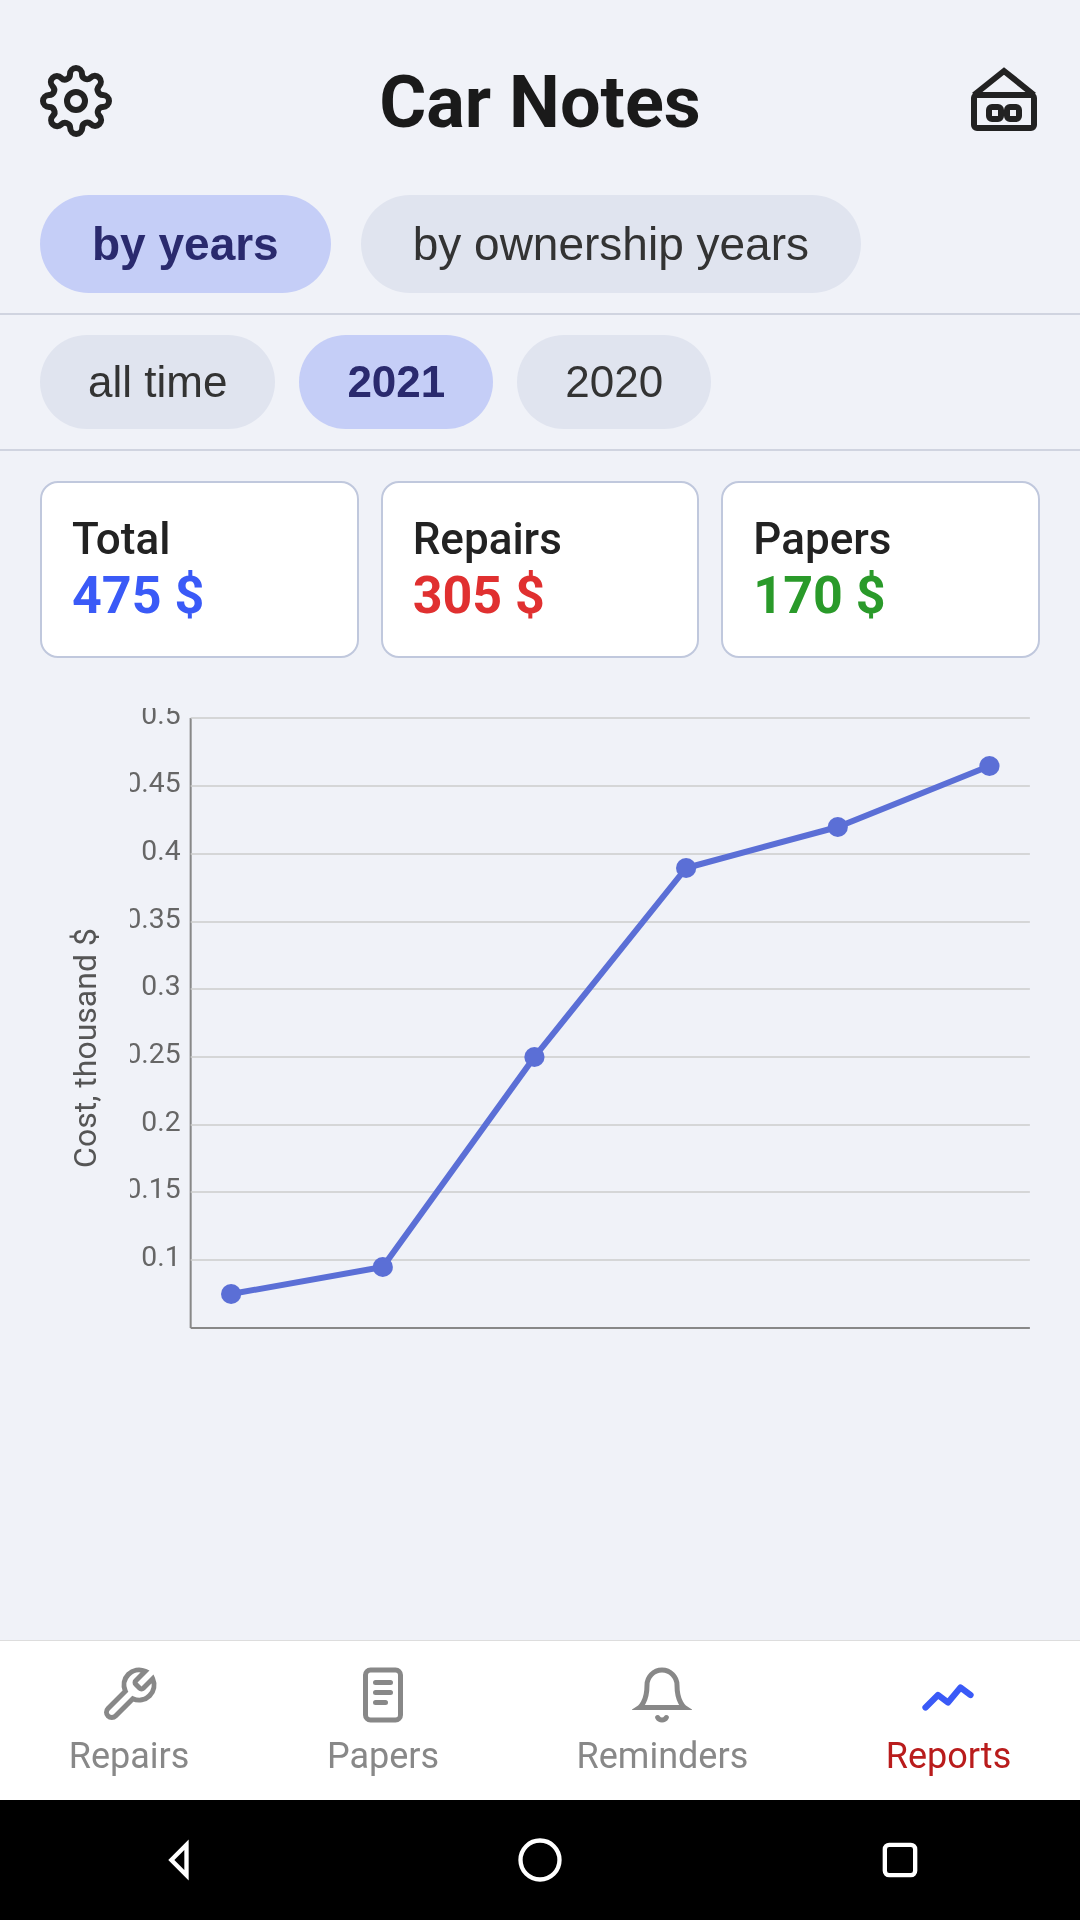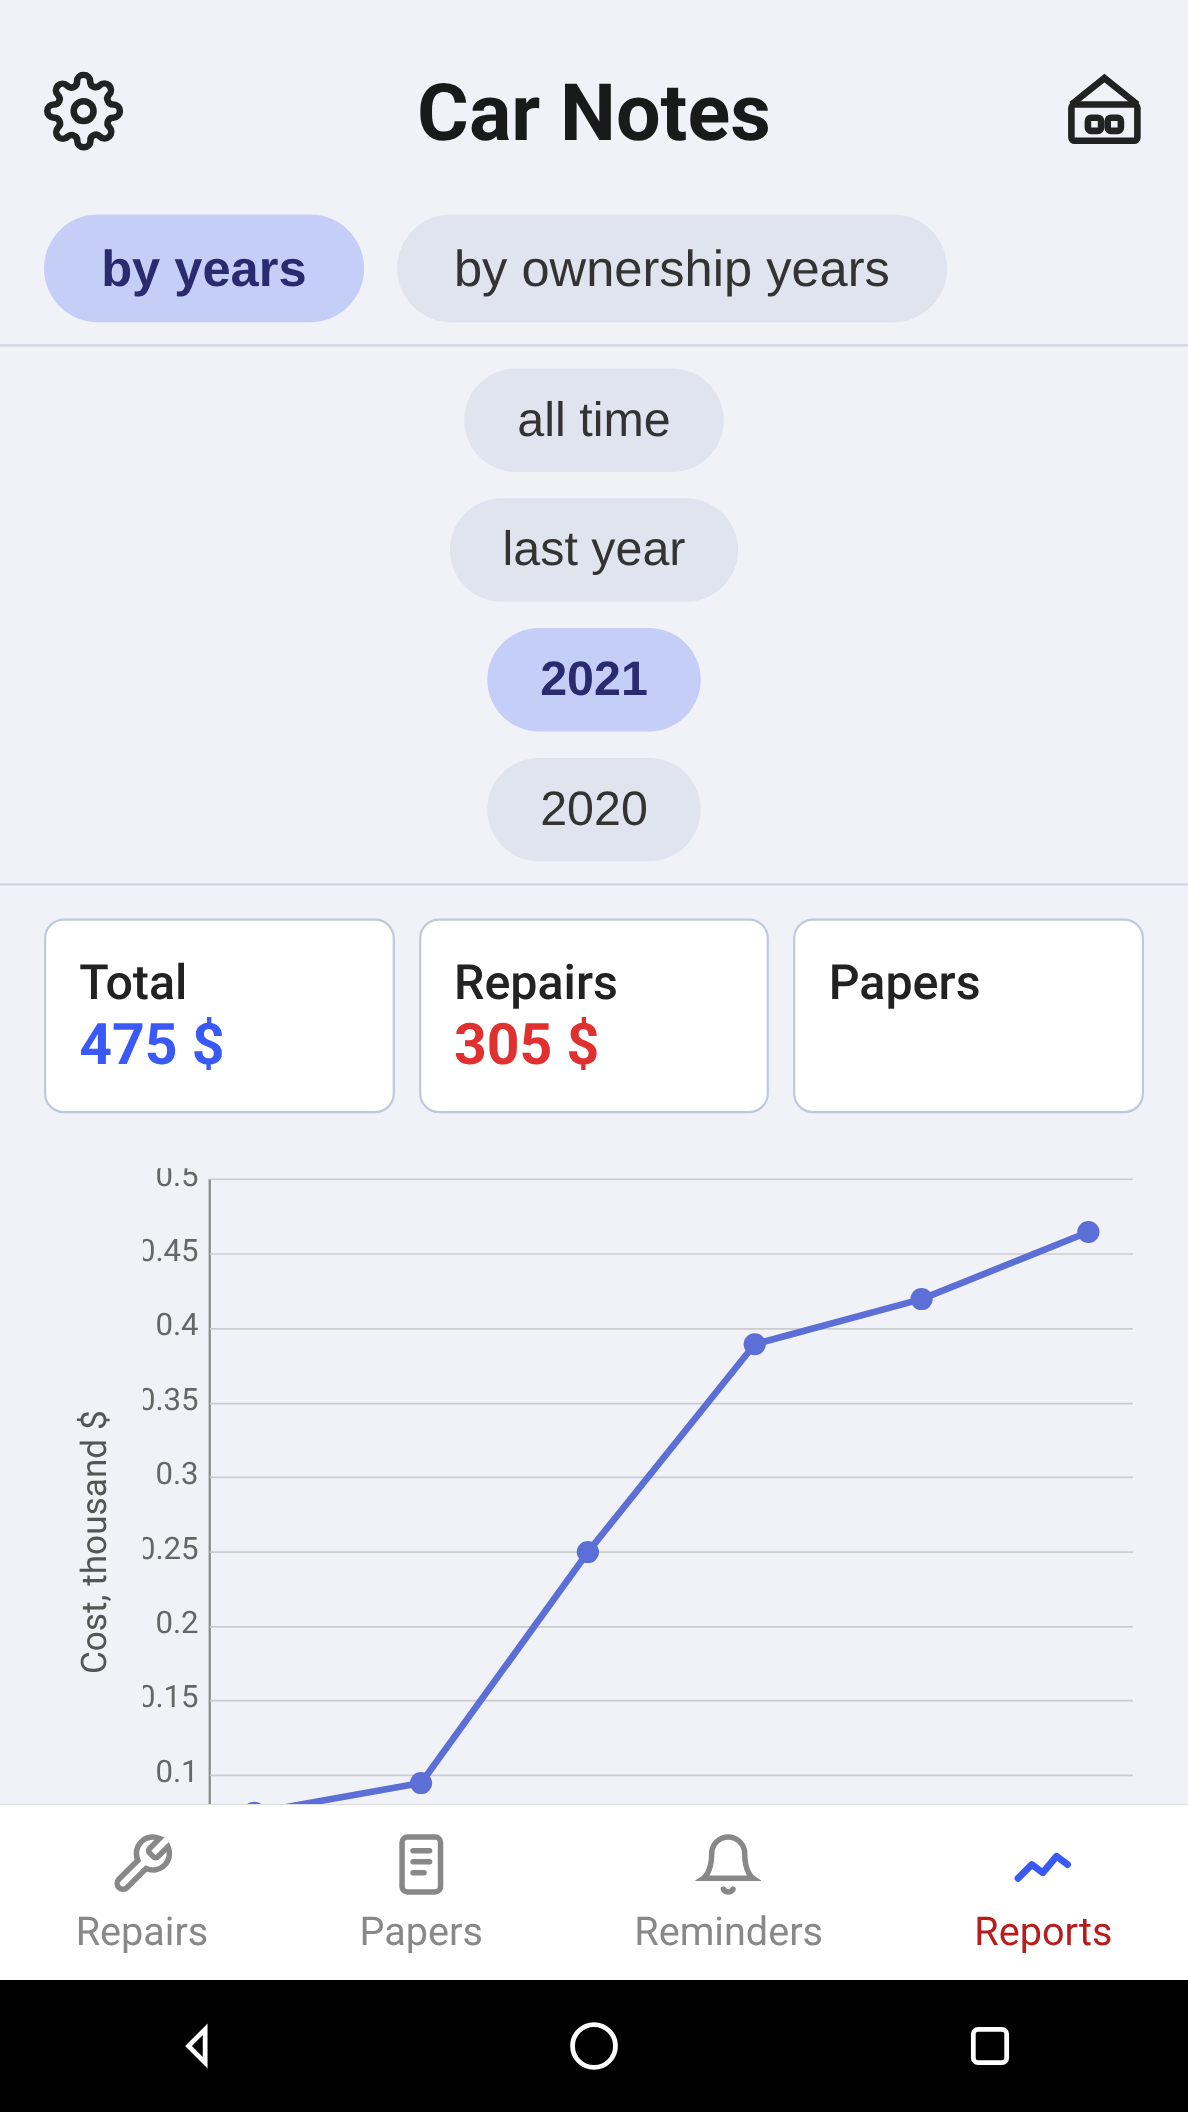--- a/index.html
+++ b/index.html
@@ -58,21 +58,20 @@
 
     .divider {
       height: 2px;
       background: #d0d4e0;
       margin: 0 0;
     }
 
     
     .filter-row2 {
       display: flex;
-      flex-direction: column;
       align-items: center;
       padding: 20px 40px;
       gap: 24px;
     }
     .filter-chip2 {
       padding: 22px 48px;
       border-radius: 60px;
       font-size: 44px;
       font-weight: 500;
       border: none;
@@ -200,38 +199,38 @@
 
 <div class="filter-row">
   <button class="filter-chip active">by years</button>
   <button class="filter-chip">by ownership years</button>
 </div>
 
 <div class="divider"></div>
 
 <div class="filter-row2">
   <button class="filter-chip2">all time</button>
-  <button class="filter-chip2">last year</button>
   <button class="filter-chip2 active">2021</button>
   <button class="filter-chip2">2020</button>
 </div>
 
 <div class="divider"></div>
 
 <div class="stats-row">
   <div class="stat-card">
     <div class="stat-label">Total</div>
     <div class="stat-value blue">475 $</div>
   </div>
   <div class="stat-card">
     <div class="stat-label">Repairs</div>
     <div class="stat-value red">305 $</div>
   </div>
   <div class="stat-card">
     <div class="stat-label">Papers</div>
+    <div class="stat-value green">170 $</div>
   </div>
 </div>
 
 <div class="chart-container">
   <div style="position:absolute;left:0;top:0;bottom:0;width:90px;display:flex;align-items:center;justify-content:center;">
     <span style="font-size:32px;color:#555;transform:rotate(-90deg);white-space:nowrap;display:block;width:680px;text-align:center;transform-origin:center center;">Cost, thousand $</span>
   </div>
   <div style="position:absolute;left:90px;top:0;right:0;bottom:0;">
     <svg width="100%" height="100%" viewBox="0 0 900 680" preserveAspectRatio="none">
 

